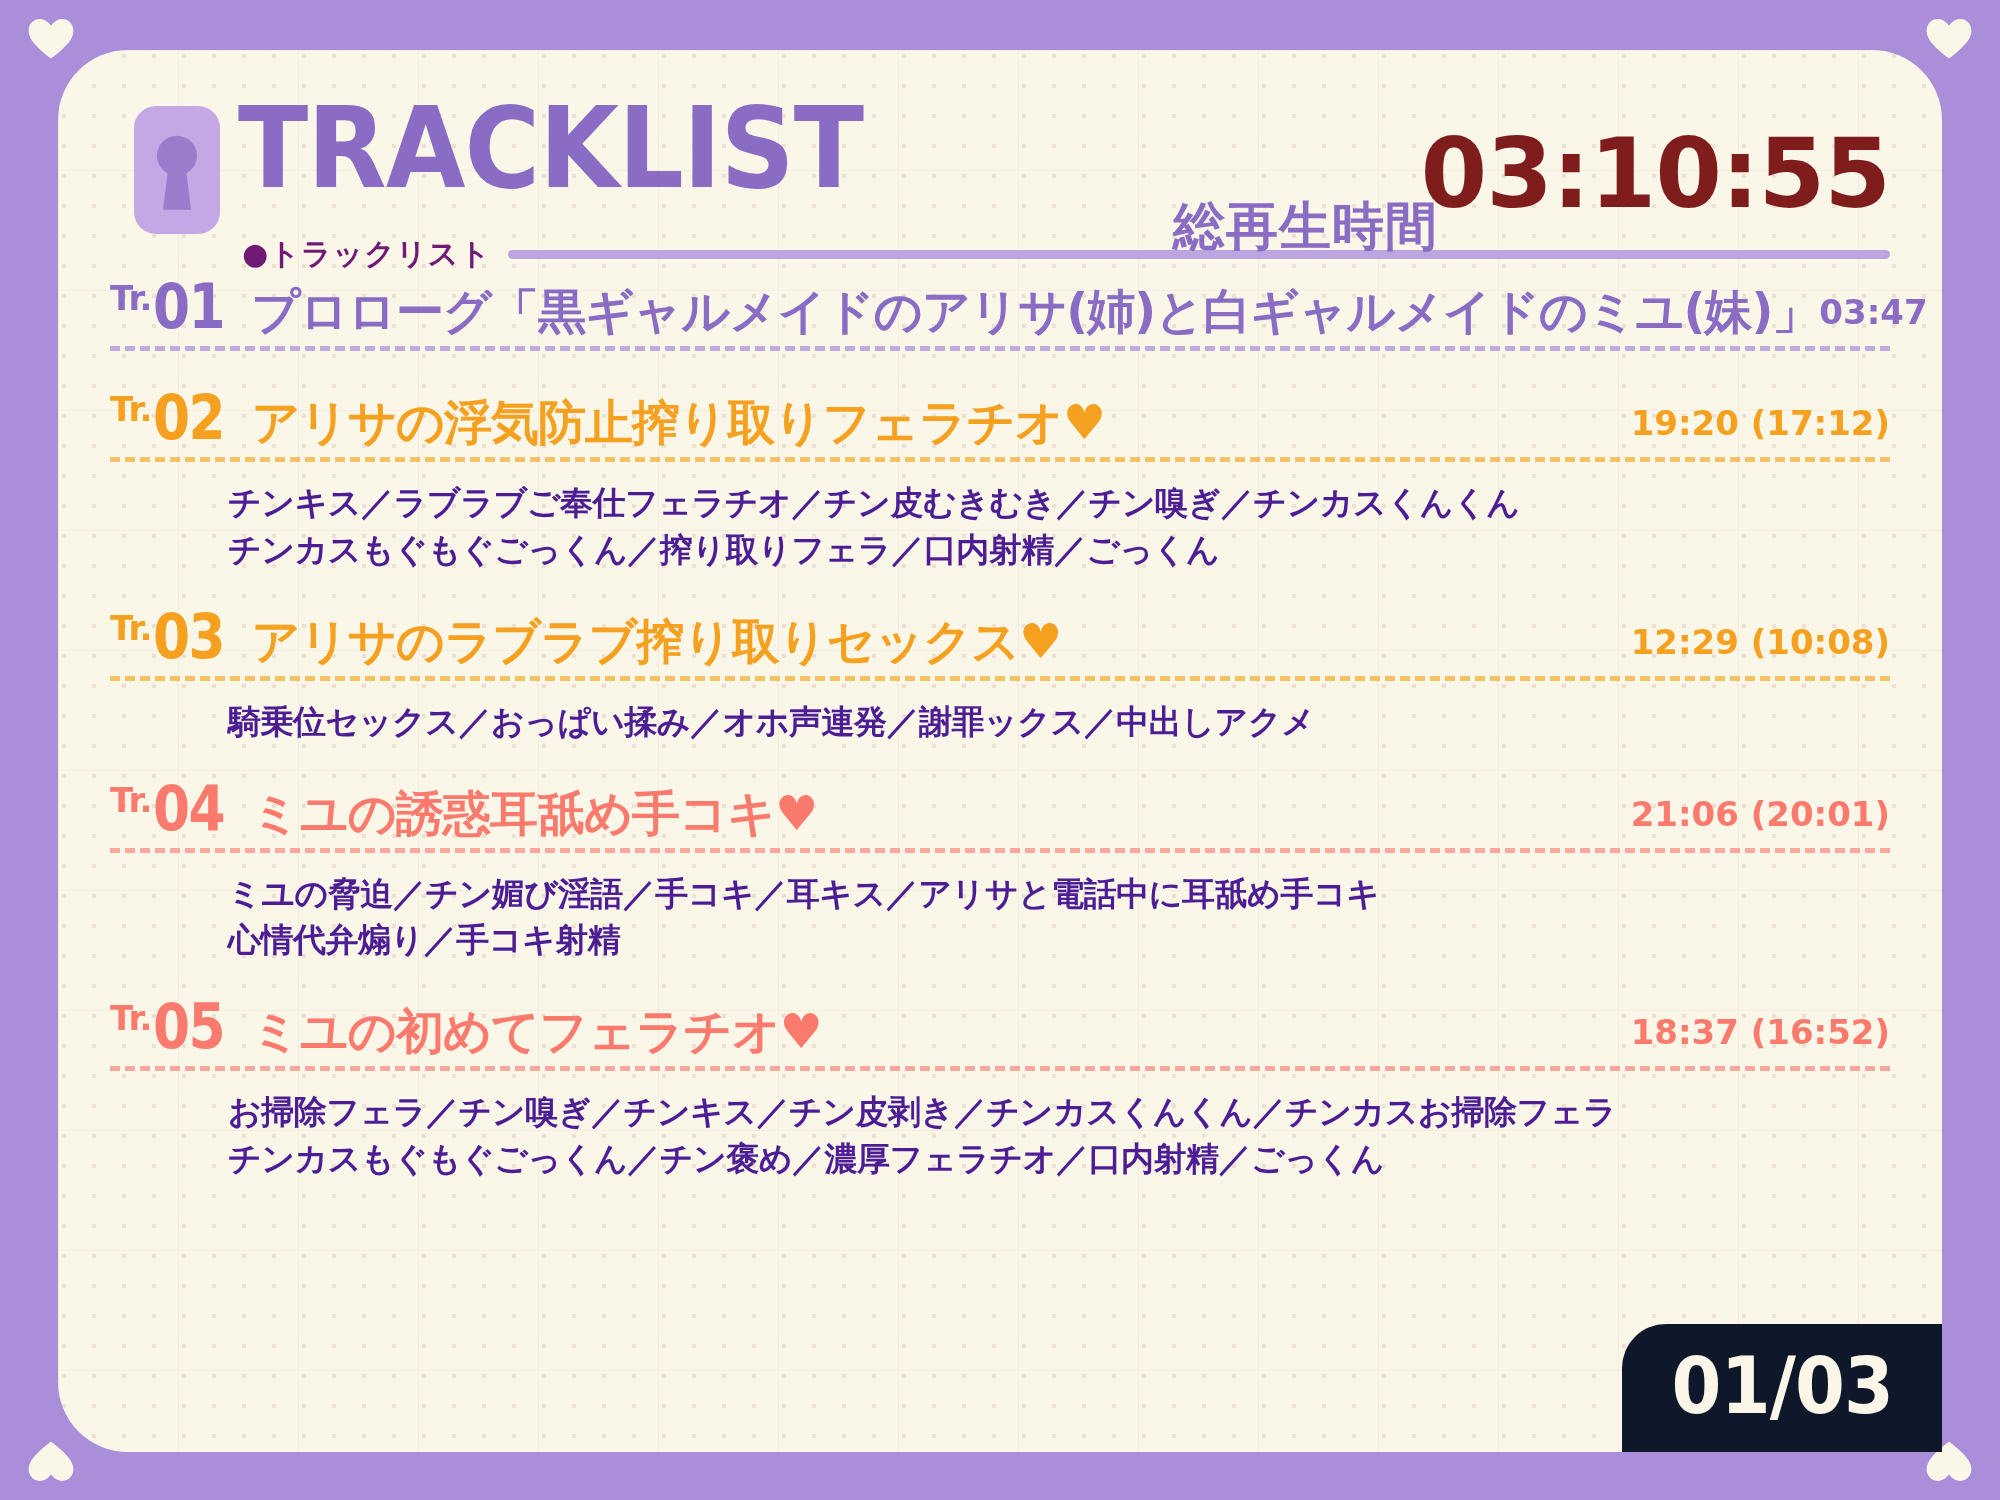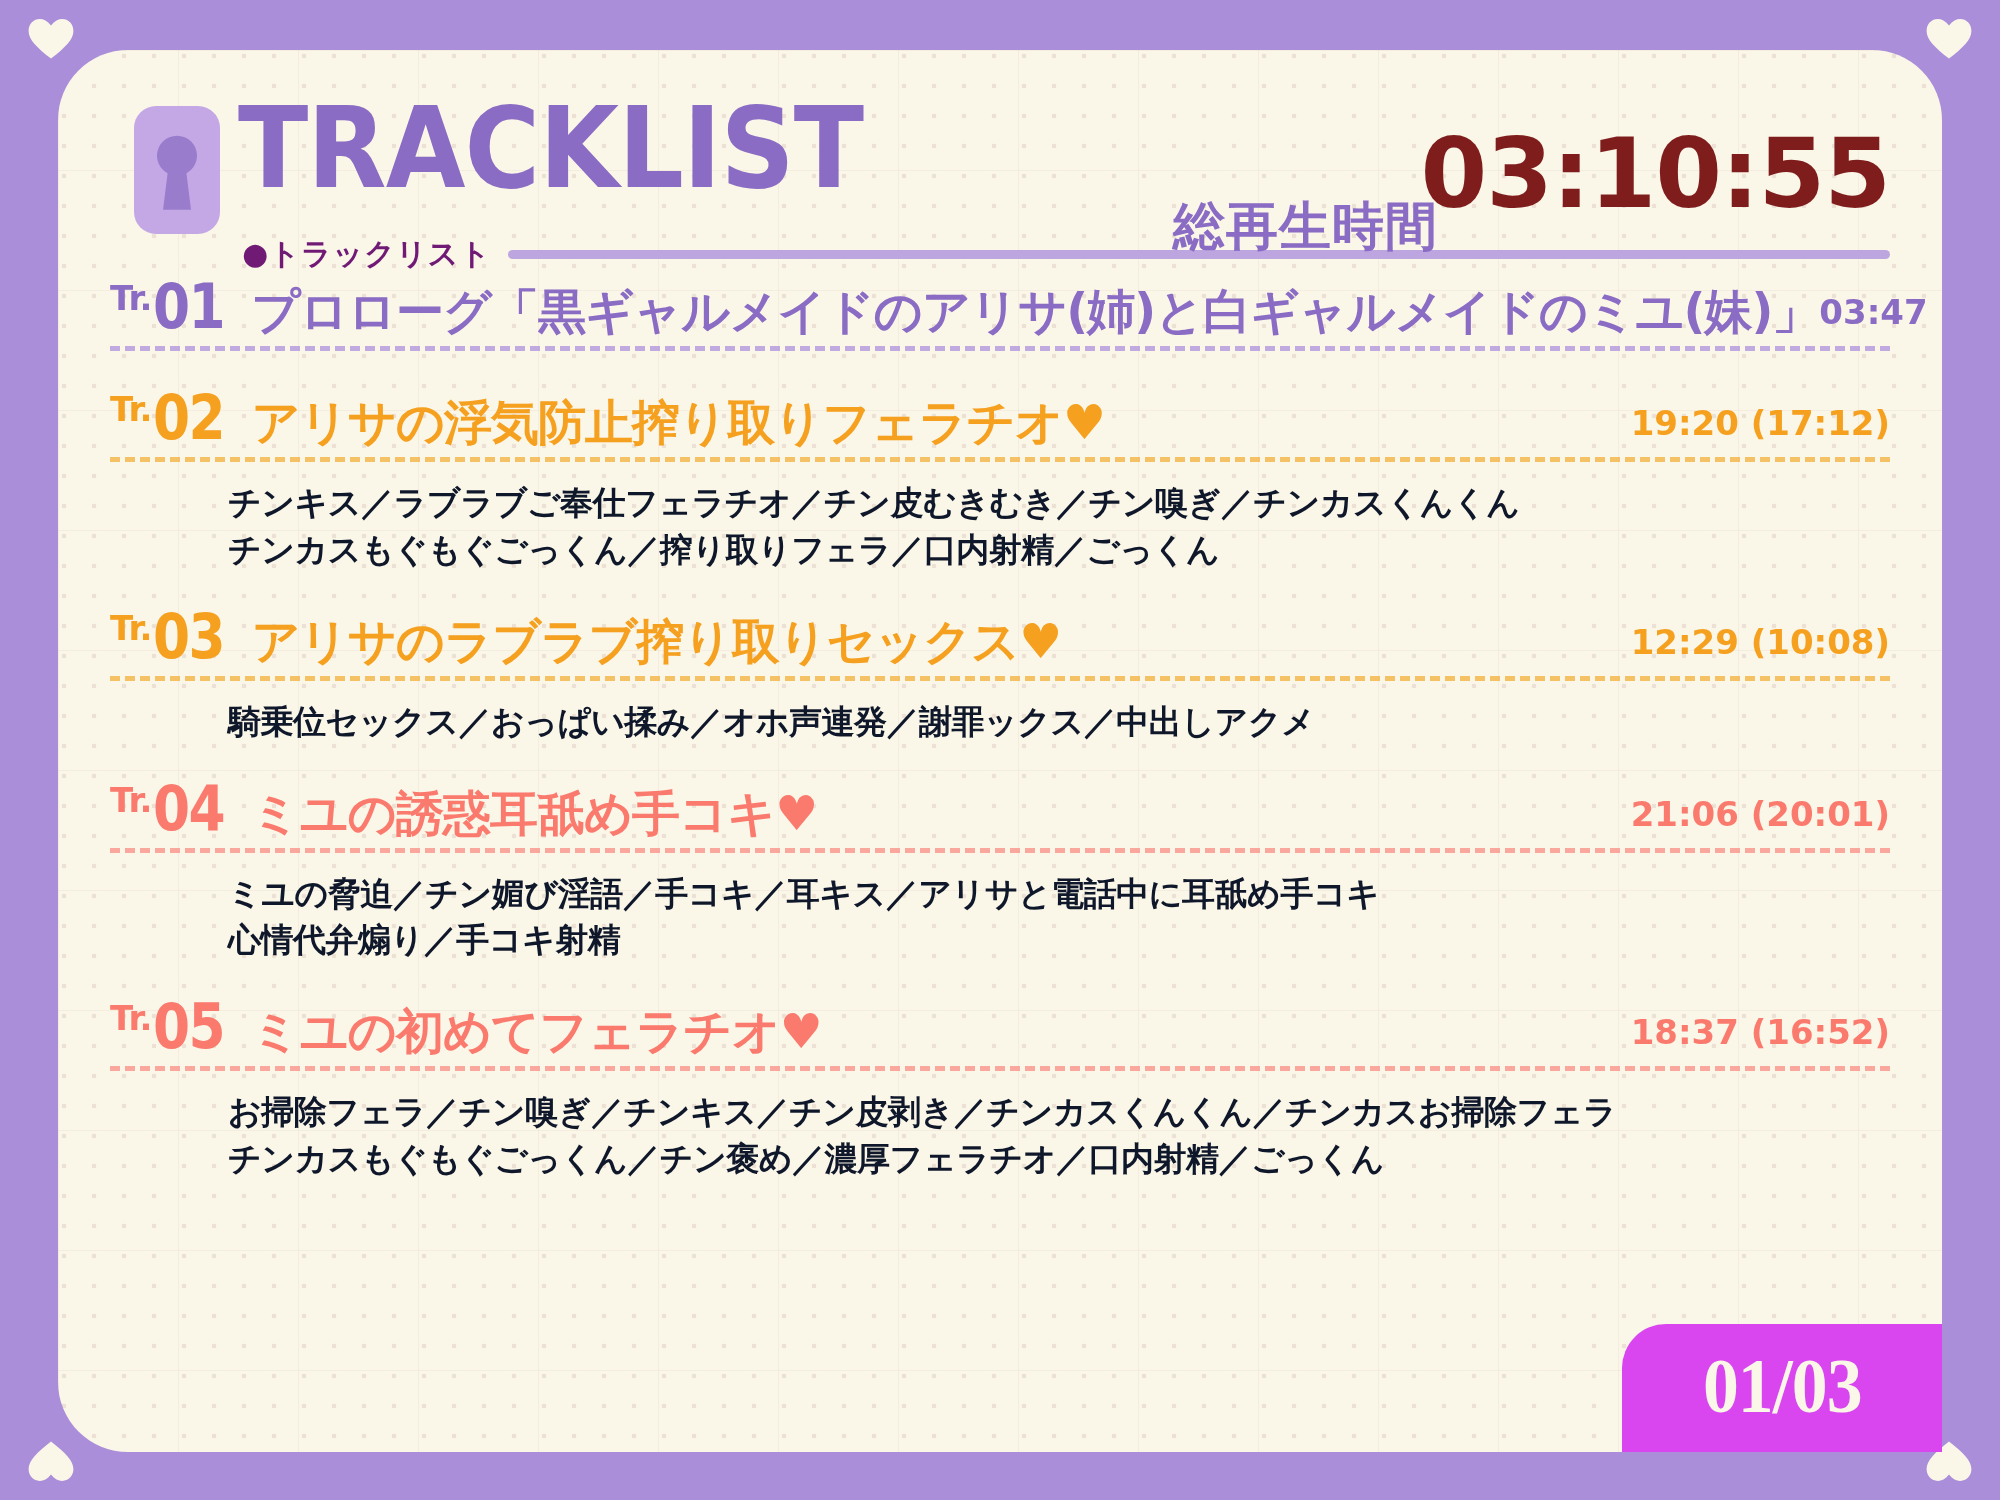--- a/index.html
+++ b/index.html
@@ -151,43 +151,43 @@
   .track-rule {
     border-top:5px dashed;
     margin-top:2px;
     opacity:.85;
   }
 
   .track-desc {
     margin:18px 0 26px 118px;
     font-size:33px;
     font-weight:700;
-    color:#0f172a;
+    color:#4c1d95;
     line-height:1.42;
     letter-spacing:-.5px;
   }
 
   
   .c-purple .tr-label,.c-purple .tr-num,.c-purple .tr-title,.c-purple .tr-time { color:#8a6cc4; }
   .c-purple .track-rule { border-color:#b69ddf; }
 
   .c-orange .tr-label,.c-orange .tr-num,.c-orange .tr-title,.c-orange .tr-time { color:#f5a01f; }
   .c-orange .track-rule { border-color:#f5b84f; }
 
   .c-pink .tr-label,.c-pink .tr-num,.c-pink .tr-title,.c-pink .tr-time { color:#fb7a6e; }
   .c-pink .track-rule { border-color:#fb9b91; }
 
   
   .page-badge {
     position:absolute;
     right:0; bottom:0;
     width:320px; height:128px;
-    background:#d946ef;
+    background:#0f172a;
     border-top-left-radius:44px;
-    display:flex; align-items:center; justify-content:center;font-family:Liberation Serif, serif;
+    display:flex; align-items:center; justify-content:center;
   }
   .page-badge span {
     font-size:78px;
     font-weight:900;
     color:#faf6e8;
     letter-spacing:-1px;
     transform:scaleX(.92) translateY(-2px);
   }
 </style>
 </head>

